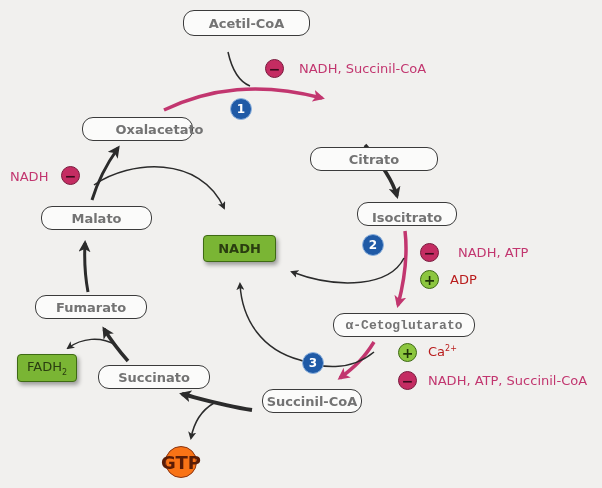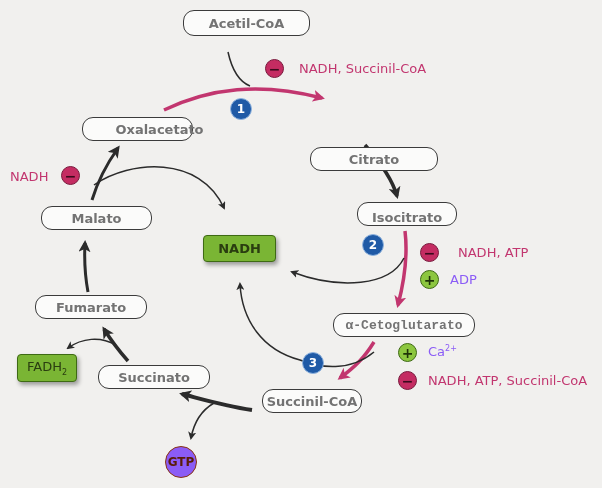--- a/index.html
+++ b/index.html
@@ -15,23 +15,23 @@
   .step { position: absolute; width: 22px; height: 22px; border-radius: 50%; background: #1f5aa6;
           border: 1.5px solid #8fb3de; color: #fff; font-weight: bold; font-size: 12px; box-sizing: border-box;
           display: flex; align-items: center; justify-content: center; }
   .sign { position: absolute; width: 19px; height: 19px; border-radius: 50%; box-sizing: border-box;
           display: flex; align-items: center; justify-content: center; font-size: 14px; font-weight: bold;
           line-height: 1; }
   .sign.minus { background: #c42c62; border: 1.5px solid #7a1a3d; color: #3a0a1c; }
   .sign.plus { background: #8cc63f; border: 1.5px solid #3e6a14; color: #1e3308; }
   .reg { position: absolute; font-size: 13px; white-space: nowrap; }
   .reg.neg { color: #c2366f; }
-  .reg.pos { color: #8b5cf6; }
-  .gtp { position: absolute; width: 32px; height: 32px; border-radius: 50%; background: #8b5cf6;
-         border: 1.5px solid #8a3412; color: #5a1c06; font-weight: bold; font-size: 12px; box-sizing: border-box;
+  .reg.pos { color: #b91c1c; }
+  .gtp { position: absolute; width: 32px; height: 32px; border-radius: 50%; background: #f97316;
+         border: 1.5px solid #8a3412; color: #5a1c06; font-weight: bold; font-size: 18px; box-sizing: border-box;
          display: flex; align-items: center; justify-content: center; }
   sup { font-size: 8px; }
   sub { font-size: 8px; }
 </style>
 </head>
 <body>
 
 <svg class="arrows" width="602" height="488">
   <defs>
     <marker id="ah-dark" markerWidth="8" markerHeight="8" refX="6" refY="4" orient="auto" markerUnits="userSpaceOnUse">

